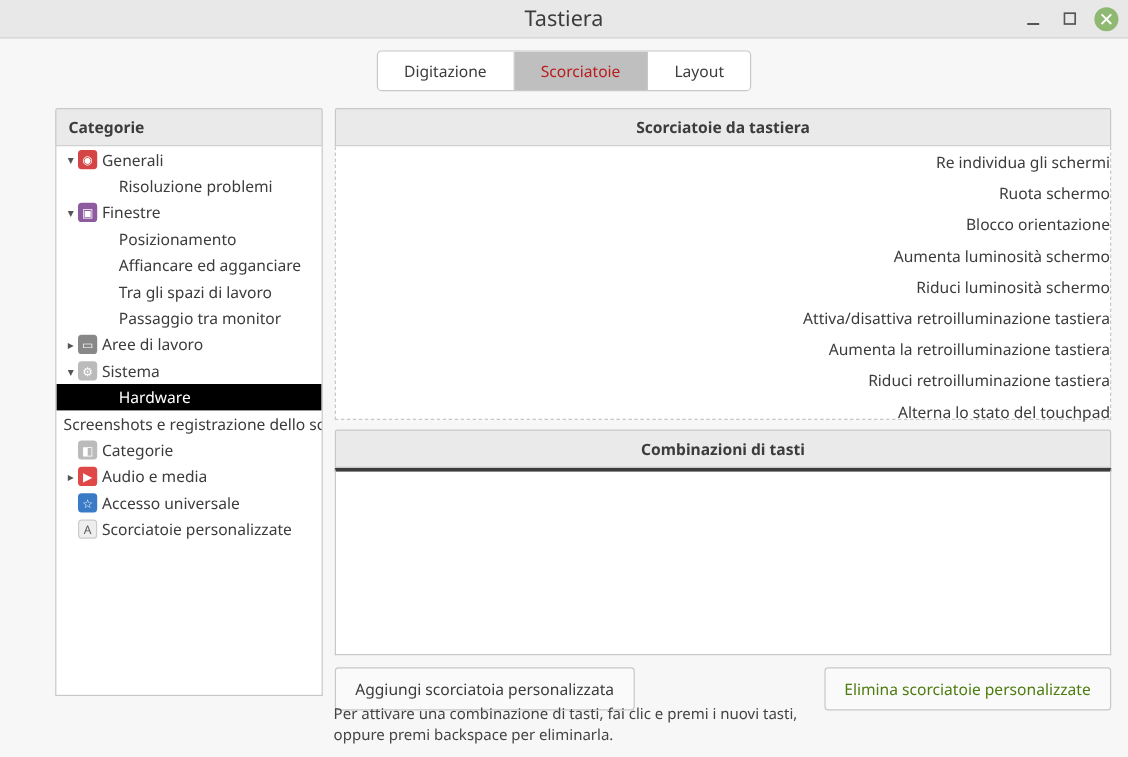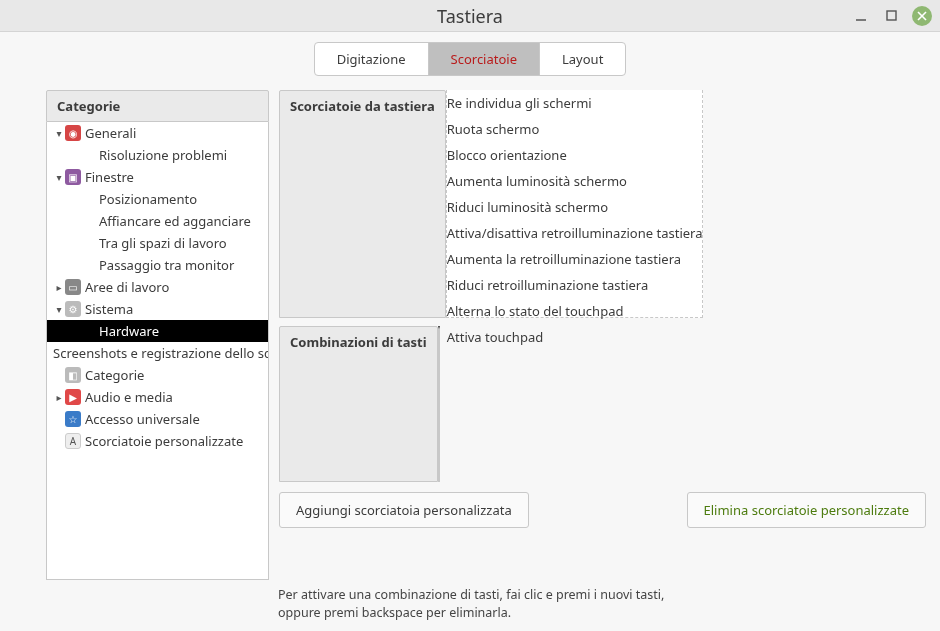--- a/index.html
+++ b/index.html
@@ -29,26 +29,26 @@
 .tree-icon { width: 16px; height: 16px; margin-right: 4px; display: inline-flex; align-items: center; justify-content: center; border-radius: 3px; font-size: 10px; }
 .icon-red { background: #d64545; color: #fff; }
 .icon-purple { background: #8e5aa0; color: #fff; }
 .icon-grey { background: #888; color: #fff; }
 .icon-grey-light { background: #bbb; color: #fff; }
 .icon-red2 { background: #e04848; color: #fff; }
 .icon-blue { background: #3a7bc8; color: #fff; }
 .icon-white { background: #eee; border: 1px solid #ccc; color: #555; }
 
 .right-panel { flex: 1; display: flex; flex-direction: column; gap: 8px; }
-.list-section { display: flex; flex-direction: row; }
+.list-section { display: flex; flex-direction: column; }
 .list-header { background: #eaeaea; border: 1px solid #c8c8c8; padding: 6px 10px; font-weight: bold; text-align: center; border-radius: 2px 2px 0 0; }
 .list-body { border: 1px dashed #c8c8c8; border-top: none; background: #fff; }
 .list-body.solid { border-style: solid; }
 .shortcuts-list { height: 228px; }
-.shortcut-row { text-align: left; padding: 4px 0; cursor: pointer; }
+.shortcut-row { text-align: right; padding: 4px 0; cursor: pointer; }
 .combos-list { height: 156px; }
 
 .button-row { display: flex; gap: 10px; justify-content: space-between; margin-top: 2px; }
 .btn { padding: 8px 16px; border: 1px solid #c8c8c8; background: #fafafa; border-radius: 3px; cursor: pointer; font-size: 13px; }
 .btn.disabled { color: #4d7c0f; cursor: default; }
 
 .footer { padding: 6px 0 0 278px; font-size: 12.5px; color: #444; line-height: 1.4; }
 </style>
 </head>
 <body>

